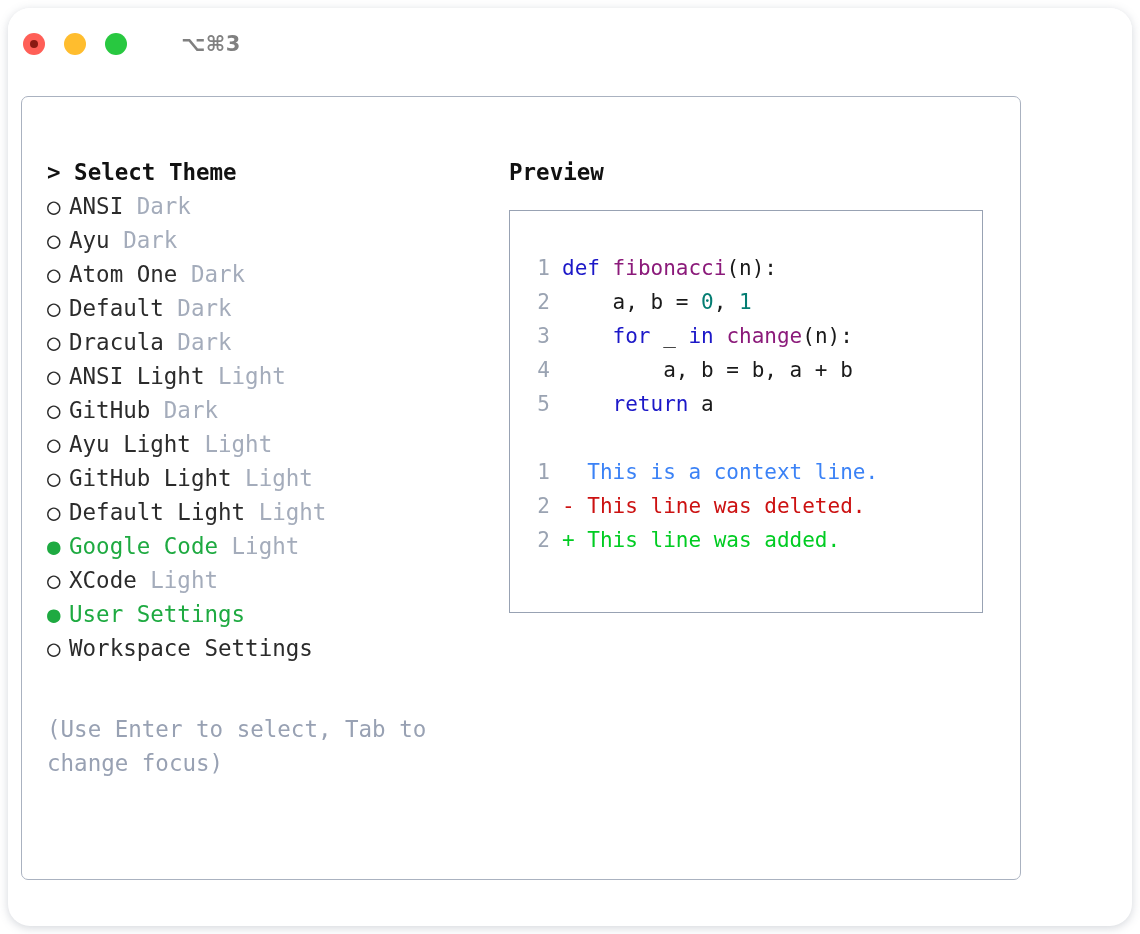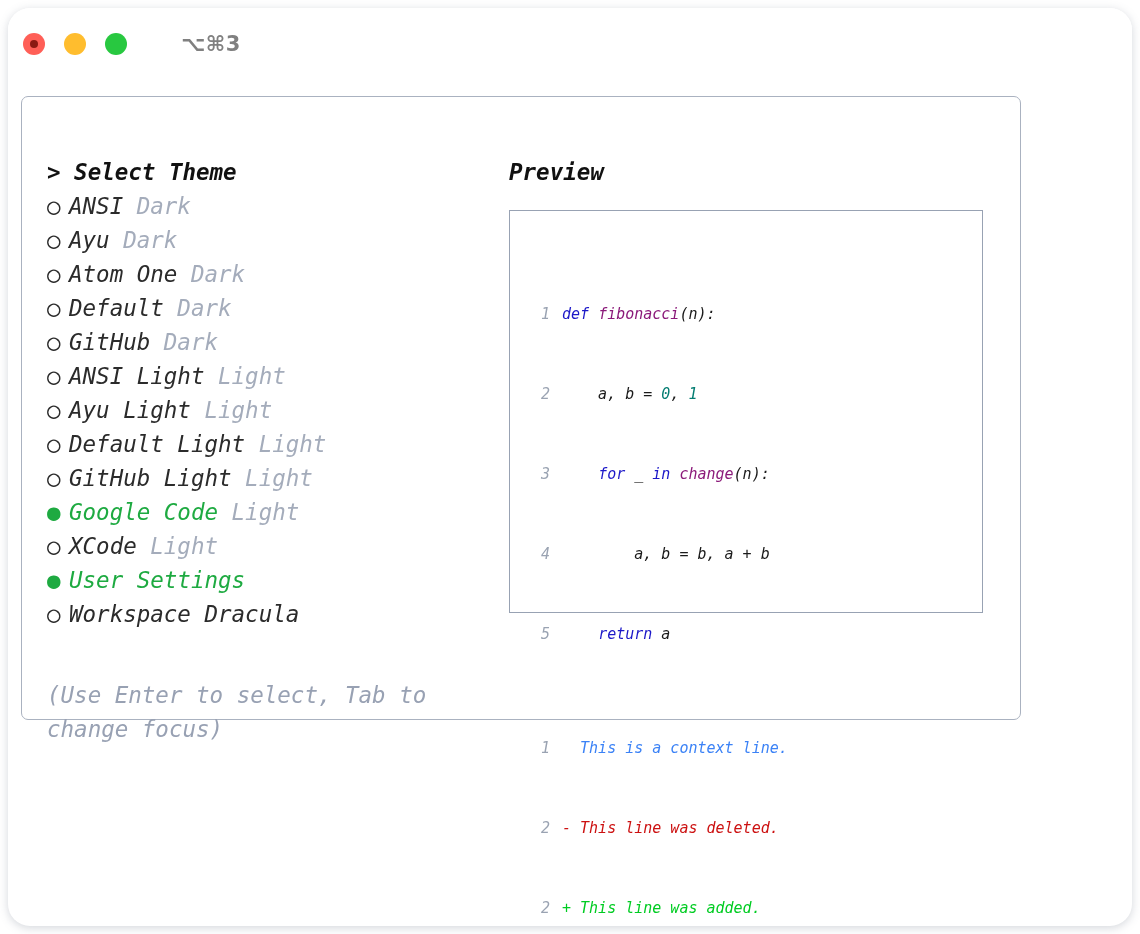--- a/index.html
+++ b/index.html
@@ -70,26 +70,25 @@
     letter-spacing: 0.5px;
     font-family: "DejaVu Sans", "Liberation Sans", sans-serif;
   }
 
   
   .panel {
     position: absolute;
     left: 13px;
     top: 88px;
     width: 1000px;
-    height: 624px;
+    height: 784px;
     border: 1.5px solid #aab2c0;
     border-radius: 7px;
     background: #ffffff;
     box-sizing: border-box;
-    font-style: italic;
   }
 
   .columns {
     position: absolute;
     left: 0; top: 0;
     width: 100%; height: 100%;
   }
 
   
   .left-col {
@@ -151,25 +150,24 @@
   .preview-box {
     margin-top: 21px;
     width: 474px;
     height: 403px;
     border: 1.5px solid #98a2b3;
     background: #ffffff;
     box-sizing: border-box;
     padding: 40px 0 0 18px;
   }
   .code-line {
-    font-size: 15px;
+    font-size: 21px;
     line-height: 34px;
     white-space: pre;
     color: #1a1a1a;
-    margin-top: 46px;
   }
   .ln {
     display: inline-block;
     width: 22px;
     text-align: right;
     color: #9aa3b2;
     margin-right: 12px;
   }
   .kw  { color: #1c18c8; }
   .fn  { color: #8b1a7a; }
@@ -197,32 +195,33 @@
   <div class="panel">
     <div class="columns">
 
       <div class="left-col">
         <div class="list-head">&gt; Select Theme</div>
         <div id="theme-list">
             <div class="theme-row"><span class="marker">○</span><span class="name">ANSI</span><span class="tag"> Dark</span></div>
             <div class="theme-row"><span class="marker">○</span><span class="name">Ayu</span><span class="tag"> Dark</span></div>
             <div class="theme-row"><span class="marker">○</span><span class="name">Atom One</span><span class="tag"> Dark</span></div>
             <div class="theme-row"><span class="marker">○</span><span class="name">Default</span><span class="tag"> Dark</span></div>
+            <div class="theme-row"><span class="marker">○</span><span class="name">Dracula</span><span class="tag"> Dark</span></div>
+            <div class="theme-row"><span class="marker">○</span><span class="name">ANSI Light</span><span class="tag"> Light</span></div>
             <div class="theme-row"><span class="marker">○</span><span class="name">GitHub</span><span class="tag"> Dark</span></div>
-            <div class="theme-row"><span class="marker">○</span><span class="name">ANSI Light</span><span class="tag"> Light</span></div>
             <div class="theme-row"><span class="marker">○</span><span class="name">Ayu Light</span><span class="tag"> Light</span></div>
+            <div class="theme-row"><span class="marker">○</span><span class="name">GitHub Light</span><span class="tag"> Light</span></div>
             <div class="theme-row"><span class="marker">○</span><span class="name">Default Light</span><span class="tag"> Light</span></div>
-            <div class="theme-row"><span class="marker">○</span><span class="name">GitHub Light</span><span class="tag"> Light</span></div>
             <div class="theme-row selected"><span class="marker">●</span><span class="name">Google Code</span><span class="tag"> Light</span></div>
             <div class="theme-row"><span class="marker">○</span><span class="name">XCode</span><span class="tag"> Light</span></div>
           </div>
 
         <div id="apply-list">
             <div class="theme-row selected"><span class="marker">●</span><span class="name">User Settings</span></div>
-            <div class="theme-row"><span class="marker">○</span><span class="name">Workspace Dracula</span></div>
+            <div class="theme-row"><span class="marker">○</span><span class="name">Workspace Settings</span></div>
           </div>
 
         <div class="hint">(Use Enter to select, Tab to change focus)</div>
       </div>
 
       <div class="right-col">
         <div class="preview-title">Preview</div>
         <div class="preview-box">
           <div id="code-sample">
               <div class="code-line"><span class="ln">1</span><span class="kw">def</span><span class="pl"> </span><span class="fn">fibonacci</span><span class="pl">(n):</span></div>

